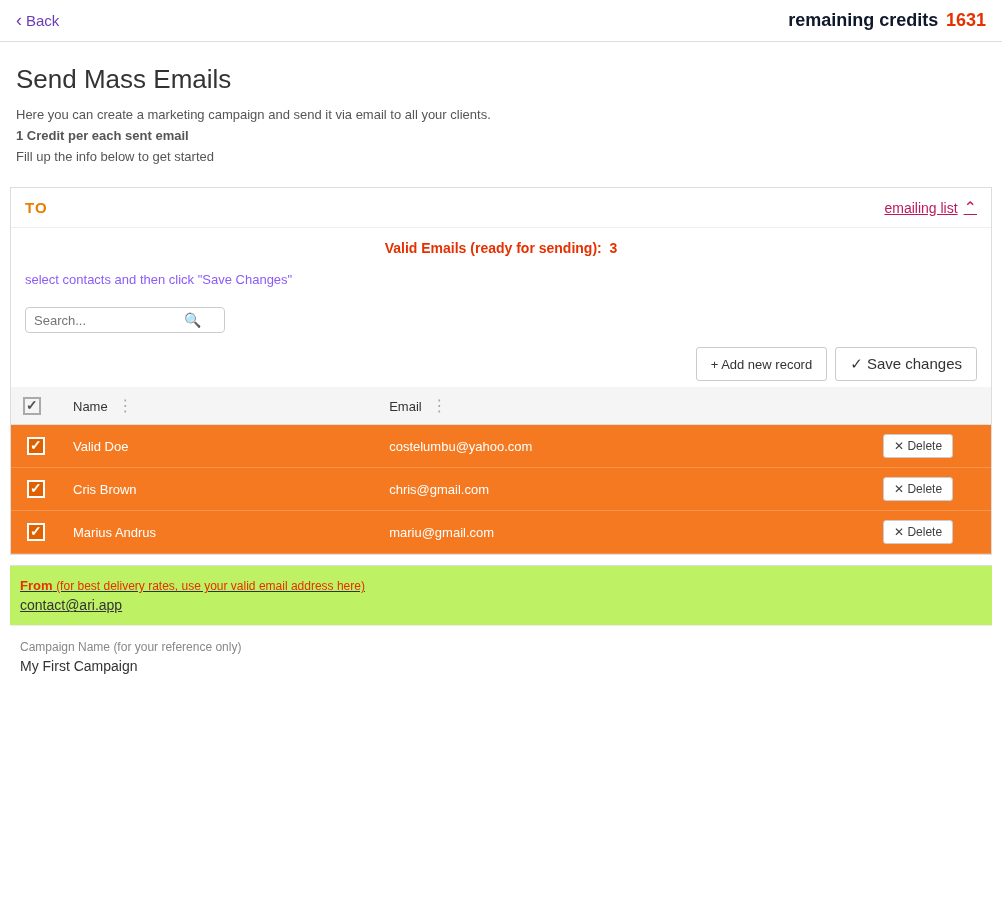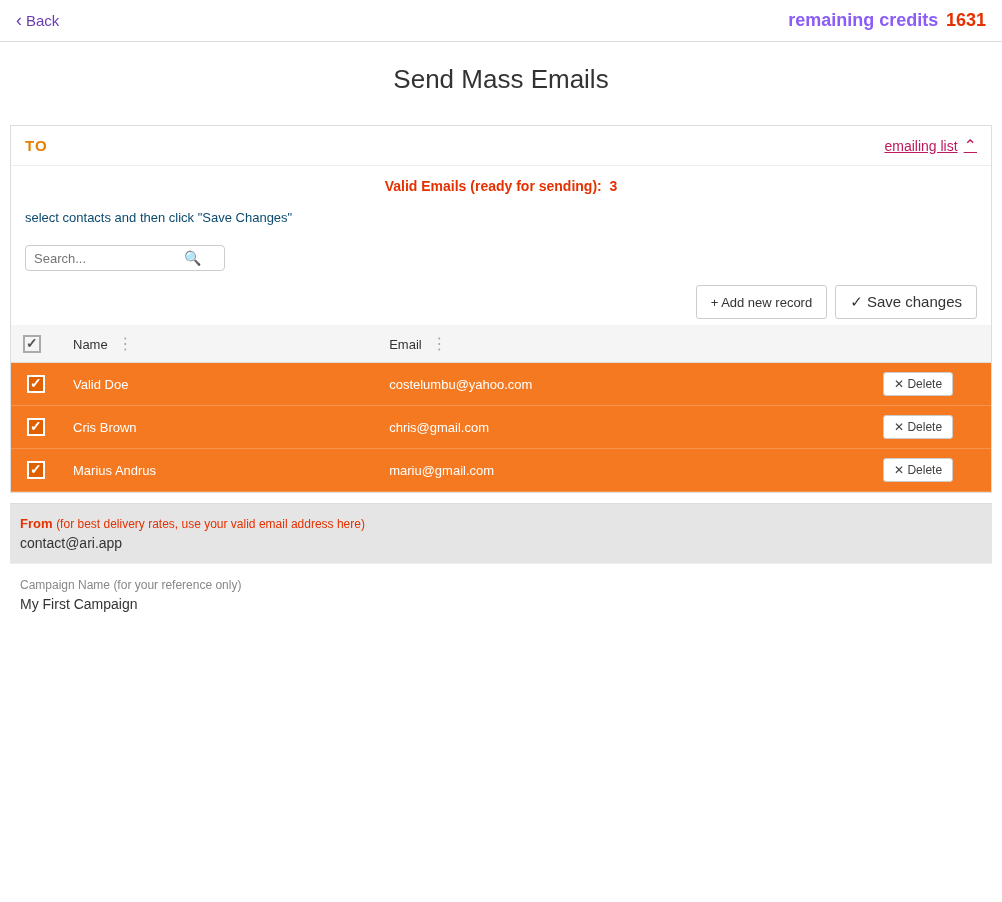--- a/index.html
+++ b/index.html
@@ -31,28 +31,28 @@
     }
     .back-link .chevron {
       font-size: 18px;
       margin-right: 4px;
     }
     .credits-area {
       font-size: 14px;
       color: #555;
     }
     .credits-area span {
-      color: #8b5cf6;
+      color: #0f172a;
       font-weight: bold;
       font-size: 18px;
     }
 
     
     .page-header {
-      text-align: center;
+      text-align: left;
       padding: 22px 16px 10px;
     }
     .page-header h1 {
       font-size: 26px;
       font-weight: 400;
       color: #333;
       margin-bottom: 10px;
     }
     .page-header p {
       color: #555;
@@ -105,21 +105,21 @@
       color: #e53000;
       font-size: 14px;
     }
     .valid-emails-row span {
       font-weight: bold;
     }
 
     .select-hint {
       padding: 4px 14px 12px;
       font-size: 13px;
-      color: #0c4a6e;
+      color: #8b5cf6;
     }
 
     
     .search-row {
       padding: 8px 14px;
     }
     .search-input-wrap {
       display: flex;
       align-items: center;
       border: 1px solid #ccc;
@@ -259,24 +259,25 @@
     }
 
     
     .table-scroll {
       max-height: 200px;
       overflow-y: auto;
       position: relative;
     }
 
     .from-section {
-      background: #e5e5e5;
+      background: #bef264;
       padding: 12px 10px;
       margin: 0 0 0 0;
       border-top: 1px solid #ddd;
+      text-decoration: underline;
     }
     .from-section-label {
       font-size: 13px;
       color: #555;
       margin-bottom: 4px;
     }
     .from-value {
       font-size: 14px;
       color: #333;
     }
@@ -309,20 +310,25 @@
     <span>Back</span>
   </a>
   <div class="credits-area">
     <span>remaining credits</span>
     &nbsp;<span style="color:#e53000;font-weight:bold;font-size:18px;">1631</span>
   </div>
 </div>
 
 <div class="page-header">
   <h1>Send Mass Emails</h1>
+  <p>
+    <span>Here you can create a marketing campaign and send it via email to all your clients.</span><br>
+    <strong>1 Credit per each sent email</strong><br>
+    <span>Fill up the info below to get started</span>
+  </p>
 </div>
 
 <div class="main-content">
 
   <div class="to-section">
     <div class="to-header">
       <span class="to-label">TO</span>
       <div class="emailing-list-toggle">
         <span>emailing list</span>
         <span class="chevron-up">⌃</span>

